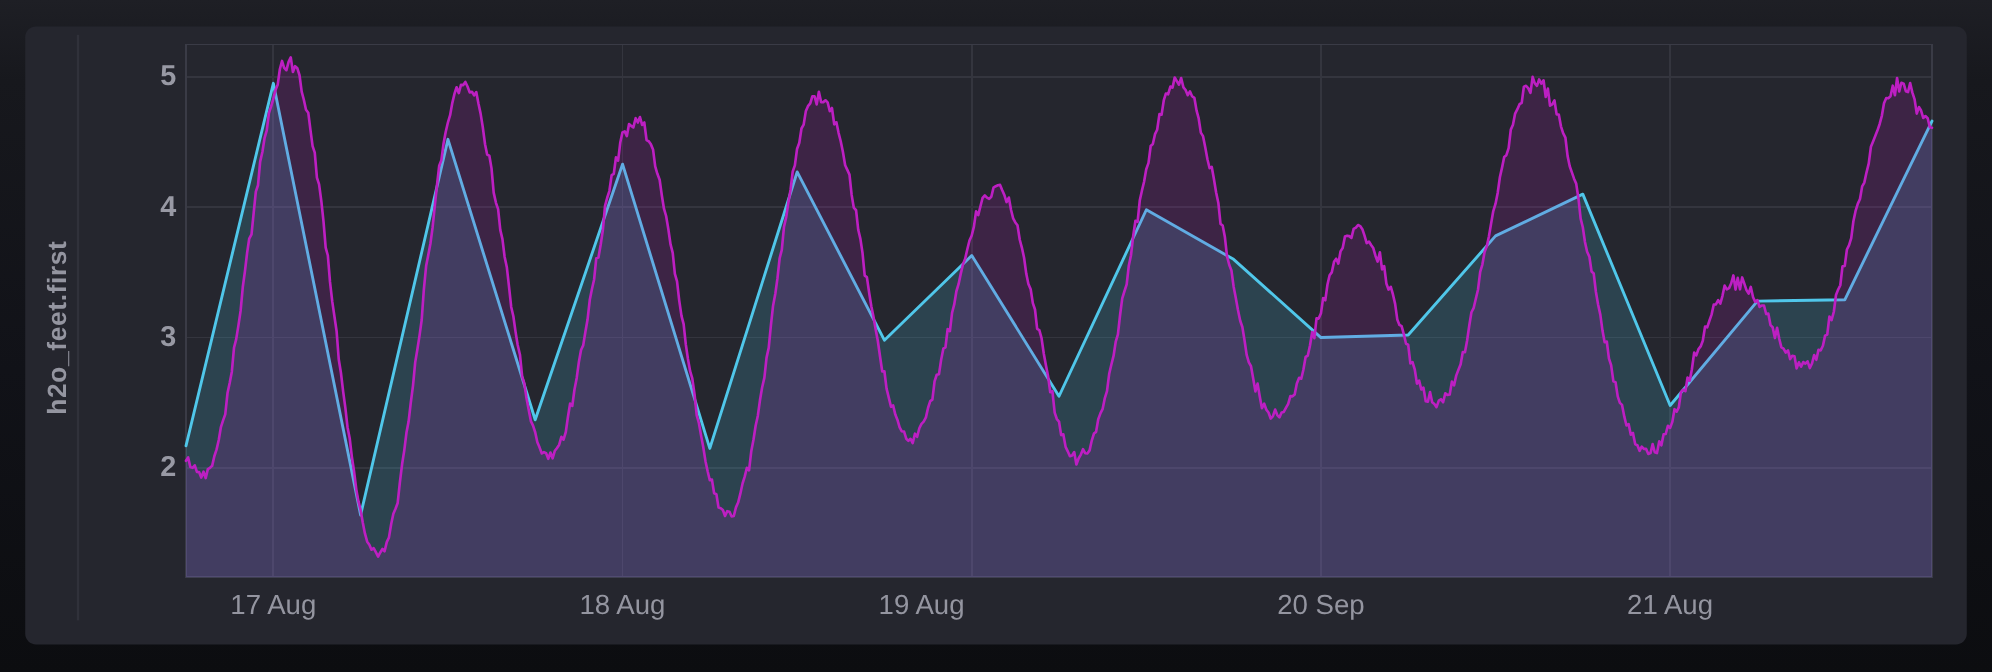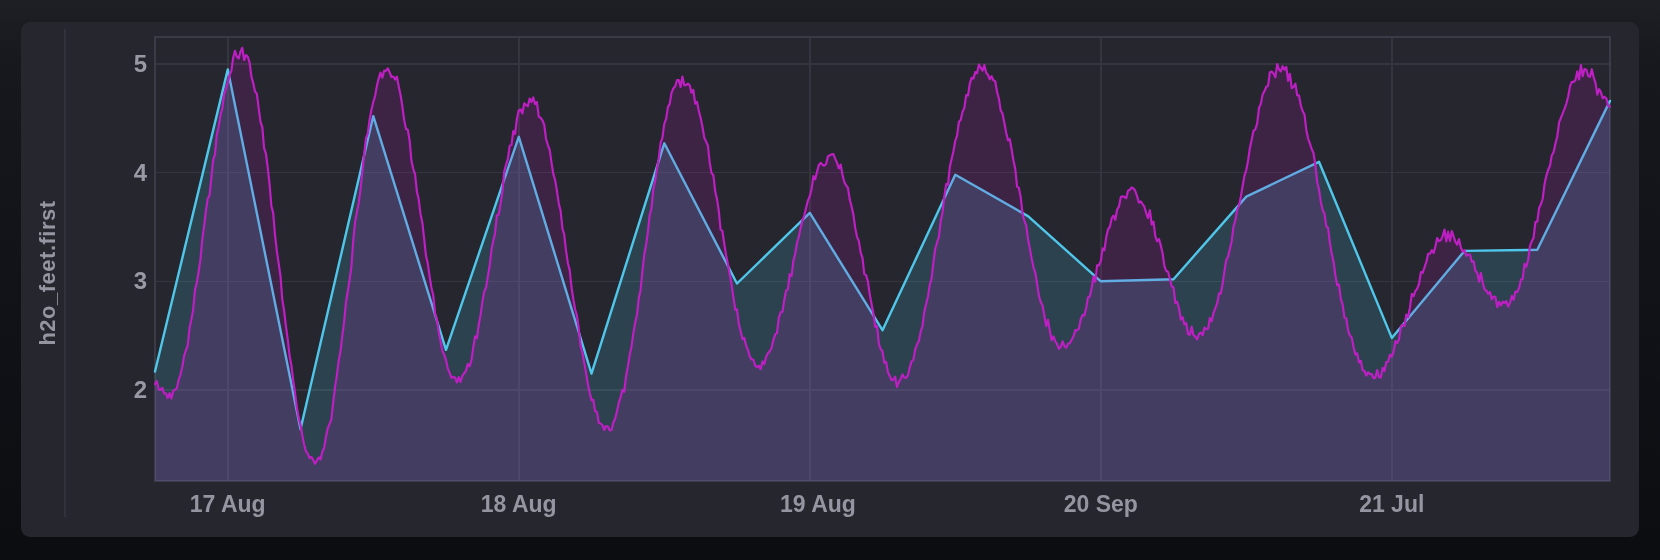--- a/index.html
+++ b/index.html
@@ -8,21 +8,21 @@
         font-family:"Liberation Sans","DejaVu Sans",sans-serif;}
   #panel{position:absolute;left:21px;top:22px;width:1618px;height:515px;
          background:#25262e;border-radius:9px;}
   #axis-divider{position:absolute;left:43px;top:7px;width:2px;height:488px;background:#30313a;}
   #chart-svg{position:absolute;left:0;top:0;}
   .ylab{position:absolute;left:48px;top:273px;transform:translate(-50%,-50%) rotate(-90deg);
         color:#9495a0;font-size:22px;font-weight:700;letter-spacing:0.5px;white-space:nowrap;}
   .ytick{position:absolute;width:88px;left:59px;text-align:right;color:#9899a4;
          font-size:24px;font-weight:700;height:28px;line-height:28px;}
   .xtick{position:absolute;width:140px;text-align:center;color:#9495a0;
-         font-size:23px;font-weight:700;top:490px;height:28px;line-height:28px;}
+         font-size:23px;font-weight:400;top:490px;height:28px;line-height:28px;}
 </style>
 </head>
 <body>
 
 <div id="page">
   <div id="panel">
     <div id="axis-divider"></div>
   </div>
 
   <svg id="chart-svg" width="1660" height="560" viewBox="0 0 1660 560">
@@ -48,17 +48,17 @@
   </svg>
 
   <div class="ylab">h2o_feet.first</div>
   <div id="labels-layer">
       <div class="ytick" style="top: 376.026px;">2</div>
       <div class="ytick" style="top: 267.336px;">3</div>
       <div class="ytick" style="top: 158.646px;">4</div>
       <div class="ytick" style="top: 49.9552px;">5</div>
       <div class="xtick" style="left: 157.75px;">17 Aug</div>
       <div class="xtick" style="left: 448.75px;">18 Aug</div>
-      <div class="xtick" style="left: 748px;">19 Aug</div>
+      <div class="xtick" style="left: 698px;">19 Aug</div>
       <div class="xtick" style="left: 1030.75px;">20 Sep</div>
-      <div class="xtick" style="left: 1321.75px;">21 Jul</div>
+      <div class="xtick" style="left: 1321.75px;">21 Aug</div>
     </div>
 </div>
 
 </body></html>

